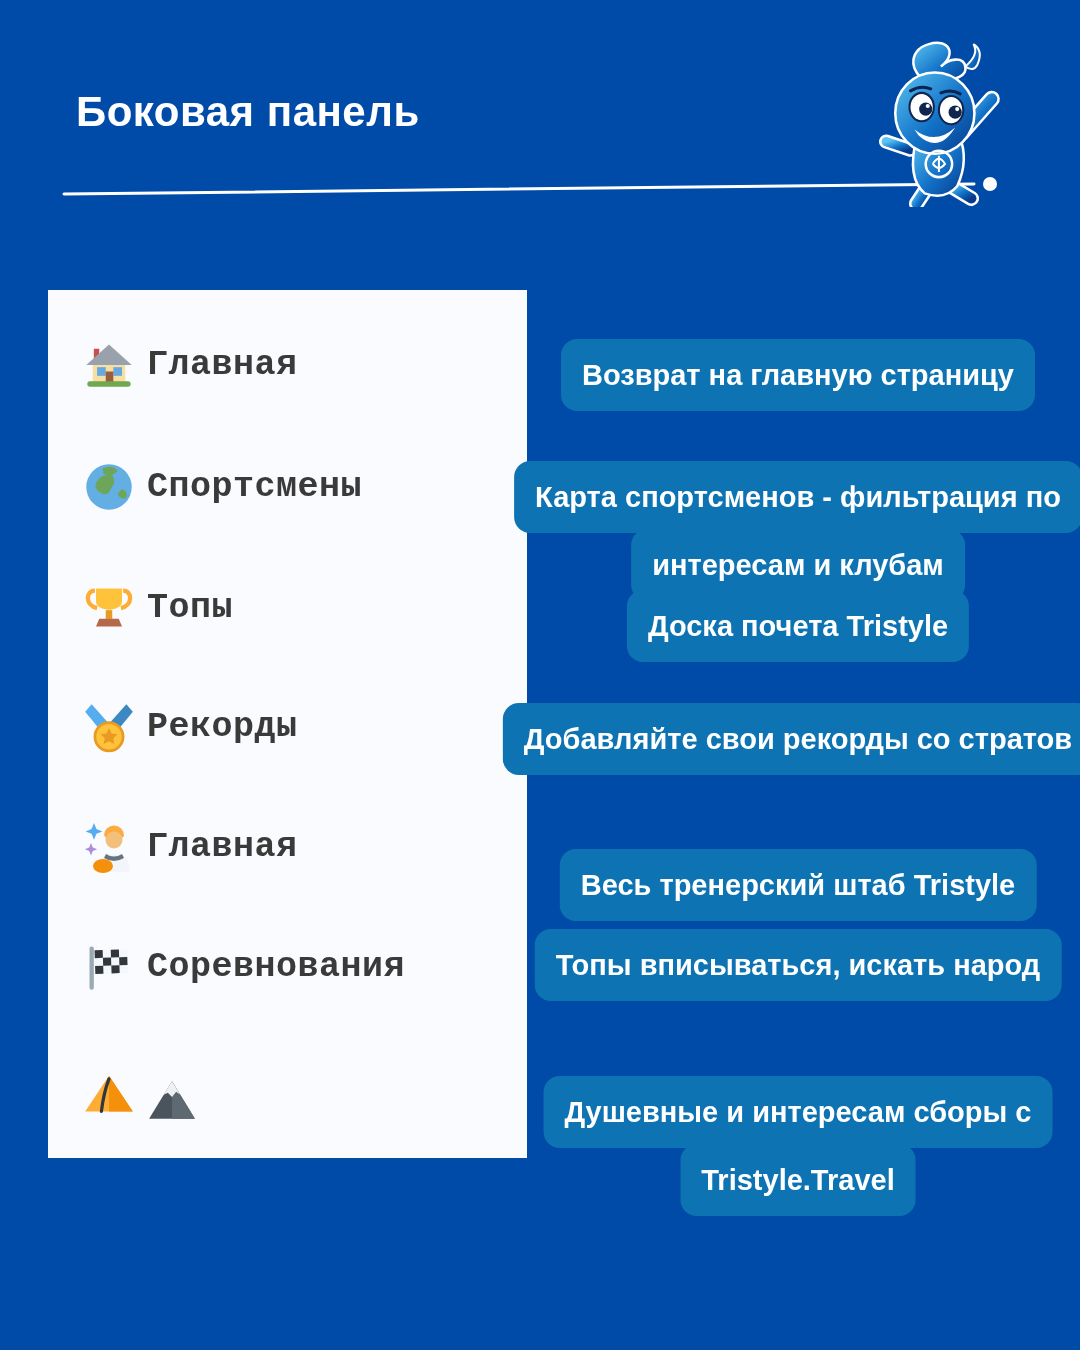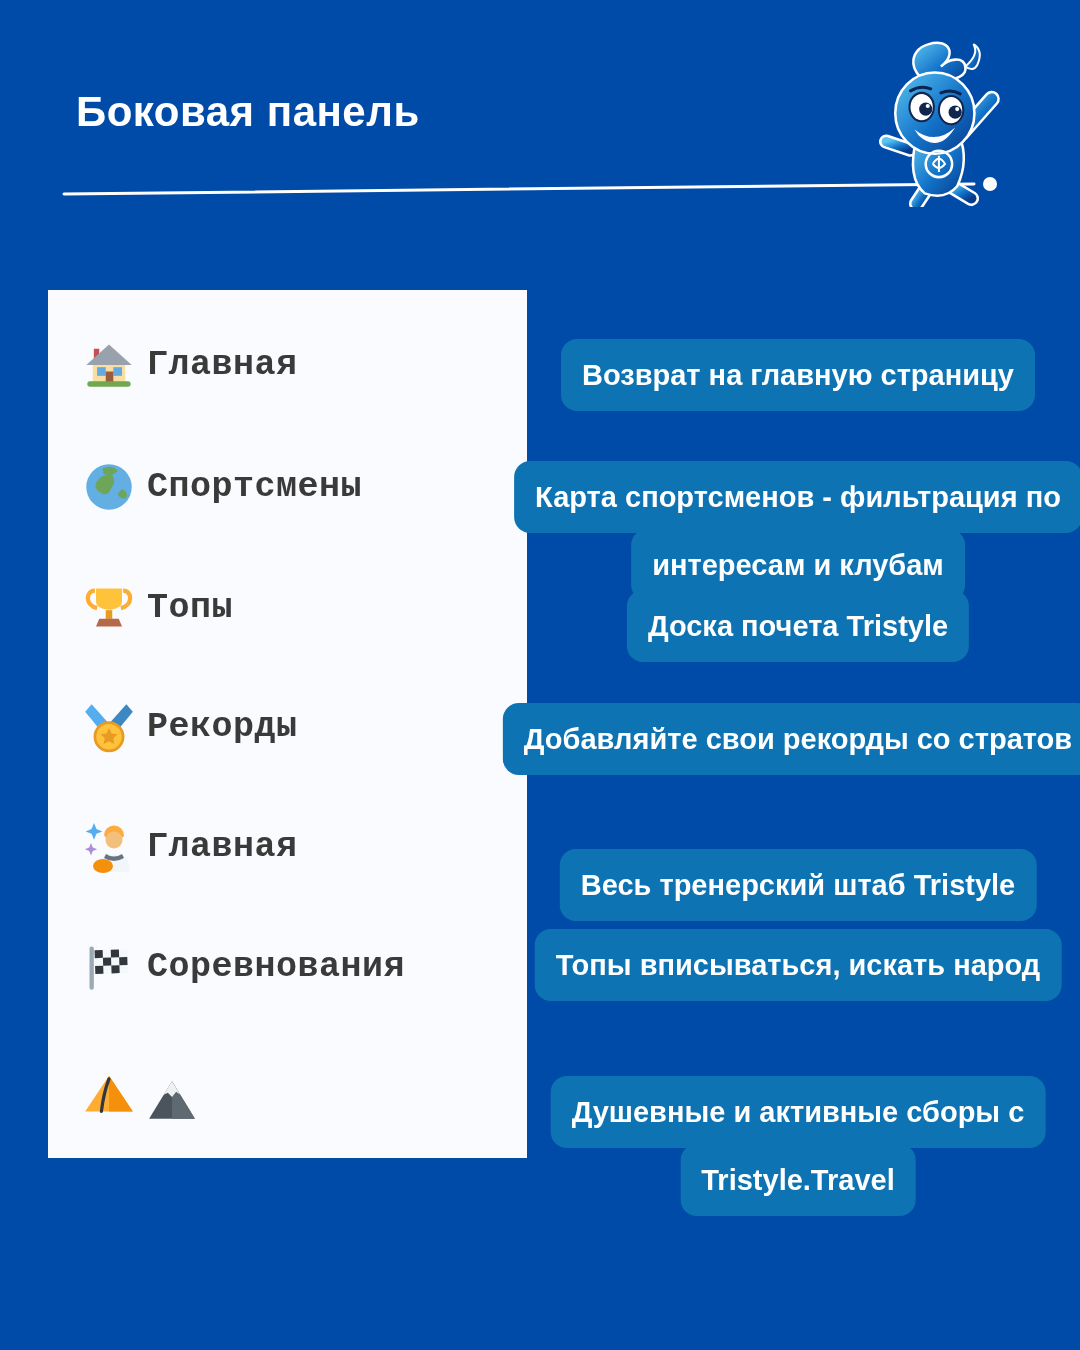--- a/index.html
+++ b/index.html
@@ -221,16 +221,16 @@
     <div class="callout" style="top: 703px;">
       <div class="pill">Добавляйте свои рекорды со стратов</div>
     </div>
     <div class="callout" style="top: 813px; margin-top: 36px;">
       <div class="pill">Весь тренерский штаб Tristyle</div>
     </div>
     <div class="callout" style="top: 929px;">
       <div class="pill">Топы вписываться, искать народ</div>
     </div>
     <div class="callout" style="top: 1076px;">
-      <div class="pill">Душевные и активные сборы с</div>
+      <div class="pill">Душевные и интересам сборы с</div>
       <div class="pill">Tristyle.Travel</div>
     </div>
   </div>
 
 </body></html>

